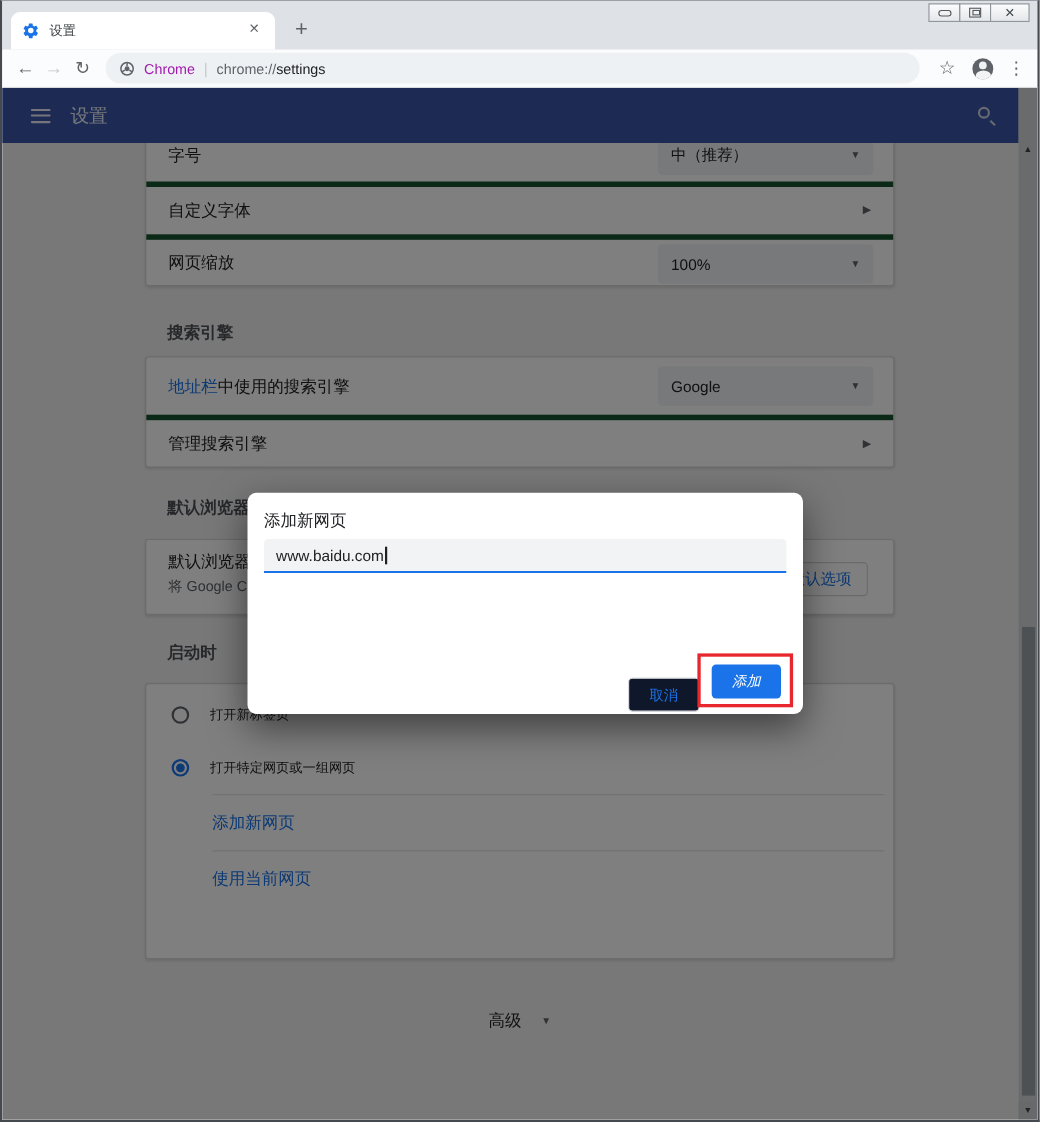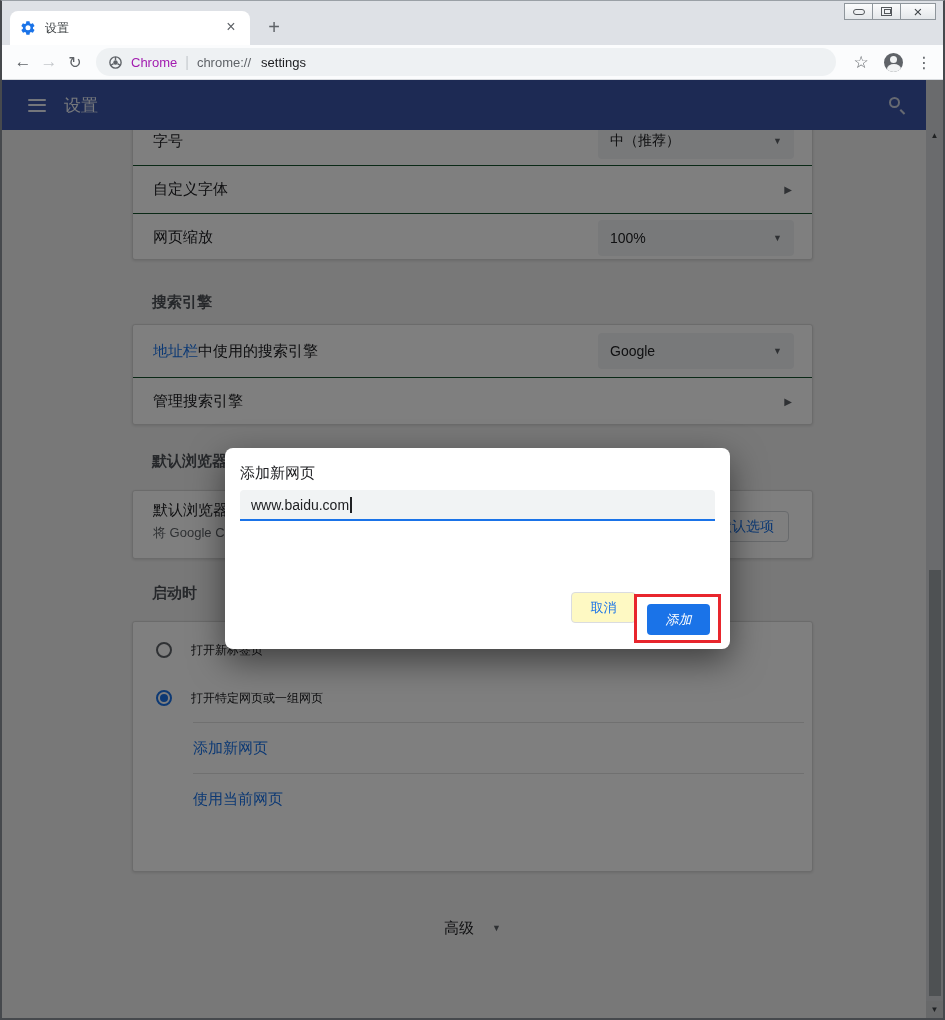--- a/index.html
+++ b/index.html
@@ -31,21 +31,21 @@
     border-bottom:1px solid #d8dbde; display:flex; align-items:center; }
   .nav-ic { font-size:17px; color:#5f6368; width:26px; text-align:center; }
   .nav-ic.disabled { color:#c4c7cb; }
   .nav-ic.reload { font-size:16px; }
   .omnibox { flex:1; height:28px; margin:0 12px 0 8px; background:#eef1f3; border-radius:14px;
     display:flex; align-items:center; padding:0 12px; font-size:13px; }
   .omni-chrome-ic { width:15px; height:15px; margin-right:8px; }
   .omni-product { color:#a21caf; }
   .omni-sep { color:#c6cace; margin:0 8px; font-size:14px; }
   .omni-scheme { color:#5f6368; }
-  .omni-path { color:#202124;margin-left:10px; }
+  .omni-path { color:#202124; }
   .tb-right { display:flex; align-items:center; margin-right:8px; }
   .star-ic { font-size:17px; color:#5f6368; width:26px; text-align:center; }
   .avatar { width:19px; height:19px; border-radius:50%; background:#5f6368; position:relative; overflow:hidden; margin:0 10px; }
   .avatar::before { content:""; position:absolute; top:3px; left:6px; width:7px; height:7px; border-radius:50%; background:#f1f3f4; }
   .avatar::after { content:""; position:absolute; top:11.5px; left:2.5px; width:14px; height:10px; border-radius:50%; background:#f1f3f4; }
   .dots-ic { font-size:16px; color:#5f6368; width:22px; text-align:center; letter-spacing:0; }
 
   
   .page { position:absolute; top:79px; left:0; right:0; bottom:0; background:#f1f1f1; overflow:hidden; }
   .page-header { position:absolute; top:0; left:0; right:17px; height:50px; background:#3a55a8;
@@ -54,21 +54,21 @@
   .hamburger i { display:block; height:2px; background:#e9ecf6; border-radius:1px; }
   .ph-title { margin-left:18px; font-size:17px; color:#edf0f8; }
   .search-ic { position:absolute; right:26px; top:17px; width:11px; height:11px;
     border:2px solid #cdd3e3; border-radius:50%; }
   .search-ic::after { content:""; position:absolute; left:10px; top:10px; width:6px; height:2px;
     background:#cdd3e3; transform:rotate(45deg); transform-origin:0 0; }
 
   .card { position:absolute; left:130px; width:681px; background:#fff; border:1px solid #d6d6d6;
     border-radius:3px; box-shadow:0 1px 3px rgba(0,0,0,.12); z-index:1; }
   .row { position:relative; height:48px; display:flex; align-items:center; padding:0 20px; }
-  .row + .row { border-top:1px solid #14532d; }
+  .row + .row { border-top:5px solid #14532d; }
   .row-label { font-size:15px; color:#202124; }
   .row-link { font-size:15px; color:#1a73e8; }
   .md-select { position:absolute; right:18px; top:50%; transform:translateY(-50%); width:196px; height:36px;
     background:#f1f3f4; border-radius:4px; display:flex; align-items:center; padding:0 12px; }
   .md-select .val { font-size:14px; color:#202124; }
   .caret-down { position:absolute; right:12px; font-size:9px; color:#5f6368; }
   .arrow-right { position:absolute; right:20px; font-size:10px; color:#5f6368; }
   .section-title { position:absolute; left:150px; font-size:15px; font-weight:bold; color:#4d5156; z-index:1; }
 
   .db-title { font-size:15px; color:#202124; margin:10px 0 4px; }
@@ -100,21 +100,21 @@
   .dialog { position:absolute; left:223px; top:368px; width:505px; height:201px; background:#fff;
     border-radius:8px; box-shadow:0 12px 34px rgba(0,0,0,.5); z-index:50; padding:14px 15px; }
   .dlg-title { font-size:15px; color:#202124; margin-top:2px; }
   .dlg-label { font-size:12.5px; color:#1a73e8; margin-top:16px; }
   .dlg-input { margin-top:7px; height:31px; background:#f1f3f4; border-radius:4px 4px 0 0;
     border-bottom:2px solid #1a73e8; display:flex; align-items:center; padding:0 11px; }
   .dlg-input .txt { font-size:14px; color:#202124; }
   .t-cursor { display:inline-block; width:1.5px; height:16px; background:#202124; margin-left:1px; vertical-align:middle; }
   .btn { position:absolute; height:31px; border-radius:4px; font-size:13px; display:flex;
     align-items:center; justify-content:center; }
-  .btn-cancel { left:346px; top:144px; width:65px; border:1px solid #dadce0; color:#1a73e8; background:#fef9c3; }
+  .btn-cancel { left:346px; top:168px; width:65px; border:1px solid #dadce0; color:#1a73e8; background:#0f172a; }
   .btn-add { left:422px; top:156px; width:63px; background:#1a73e8; color:#fff;font-style:italic; }
   .annotation { position:absolute; left:409px; top:146px; width:87px; height:49px;
     border:3px solid #e8262d; z-index:60; pointer-events:none; }
 </style>
 </head>
 <body>
 
 <div class="window">
 
   <div class="titlebar">

